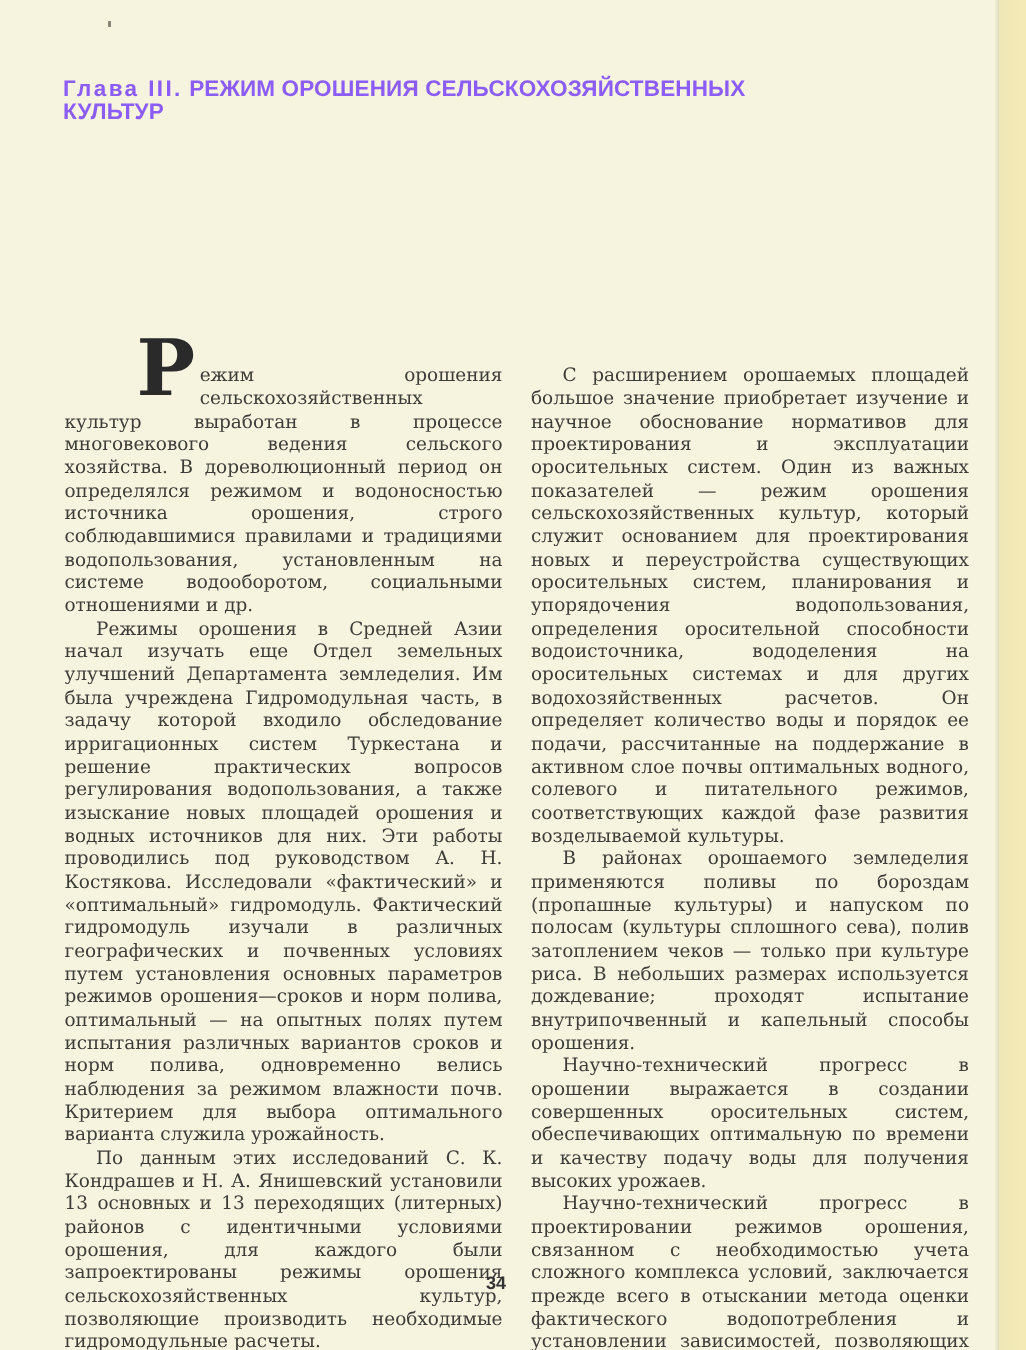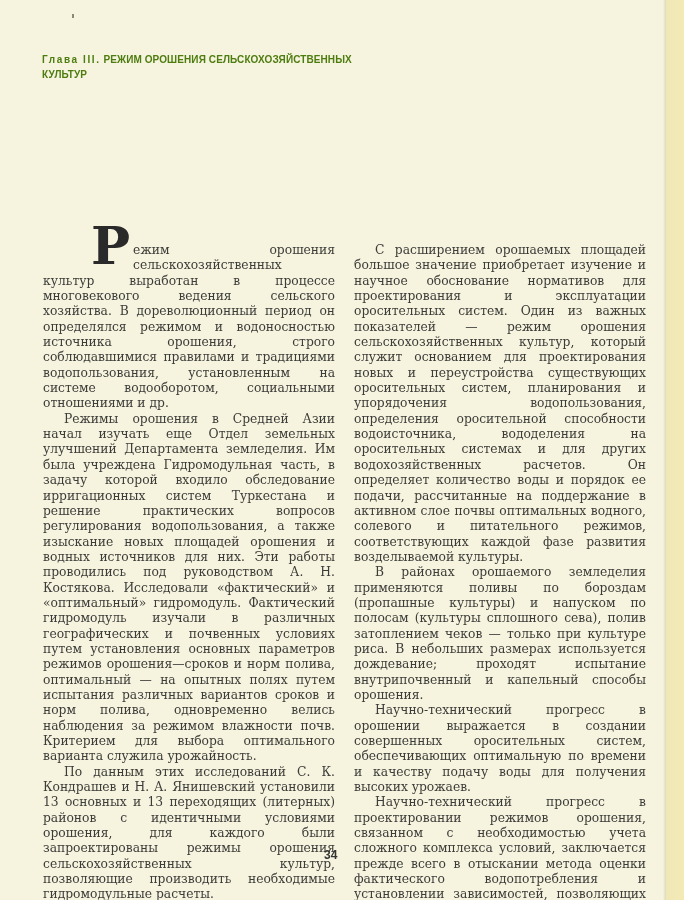--- a/index.html
+++ b/index.html
@@ -14,22 +14,22 @@
     background: linear-gradient(to right, #efe7b6, #f3eab6);
   }
   .page-edge-shadow {
     position: absolute; top: 0; right: 18px; width: 3px; height: 900px;
     background: linear-gradient(to right, rgba(0,0,0,0), rgba(150,140,90,0.25));
   }
   .speck { position: absolute; left: 72px; top: 14px; width: 2px; height: 4px; background: #8a887a; }
   .chapter-title {
     position: absolute; left: 42px; top: 52px; width: 460px;
     font-family: "Liberation Sans", "DejaVu Sans", sans-serif;
-    font-weight: bold; font-size: 10px; line-height: 15px;
-    color: #4d7c0f; letter-spacing: 0.1px;
+    font-weight: bold; font-size: 15px; line-height: 15px;
+    color: #8b5cf6; letter-spacing: 0.1px;
   }
   .chapter-title .label { letter-spacing: 1.6px; font-weight: bold; }
   .col {
     position: absolute; font-size: 12.3px; line-height: 15.35px;
     text-align: justify; color: #3c3c38;
   }
   .col-left { left: 43px; top: 243px; width: 292px; }
   .col-right { left: 354px; top: 243px; width: 292px; }
   .para { margin: 0; text-indent: 21px; }
   .para.first { text-indent: 0; }

